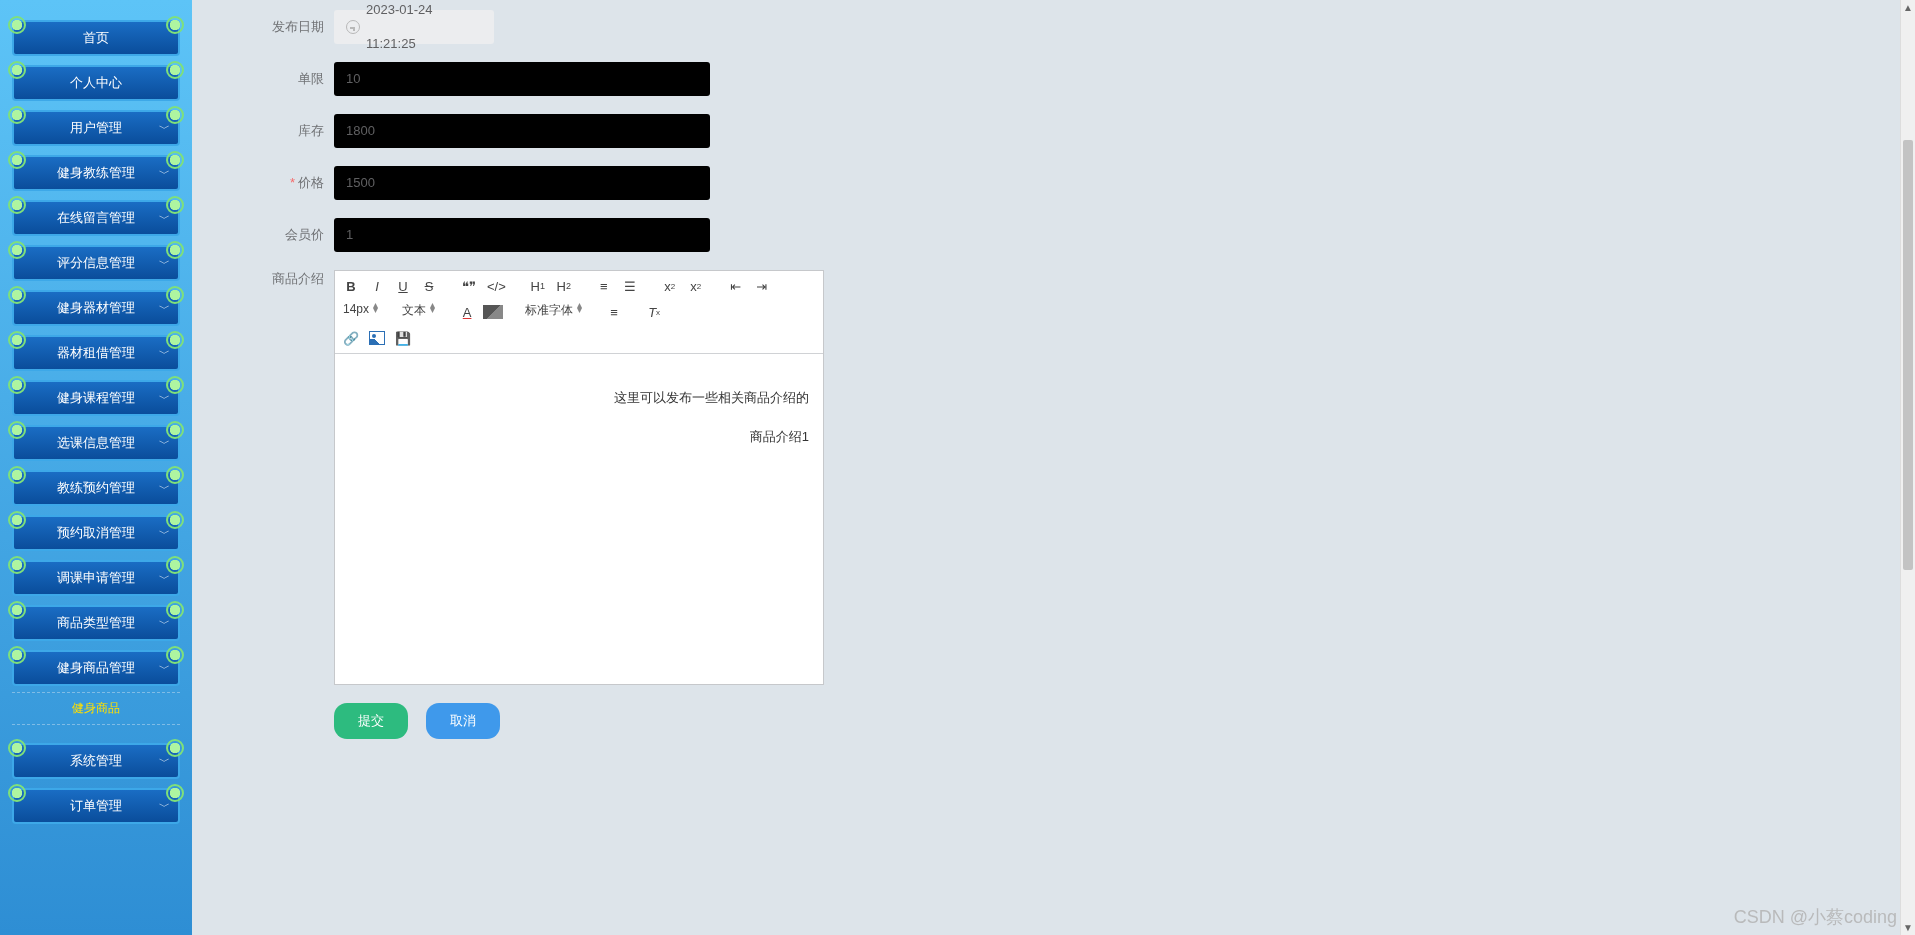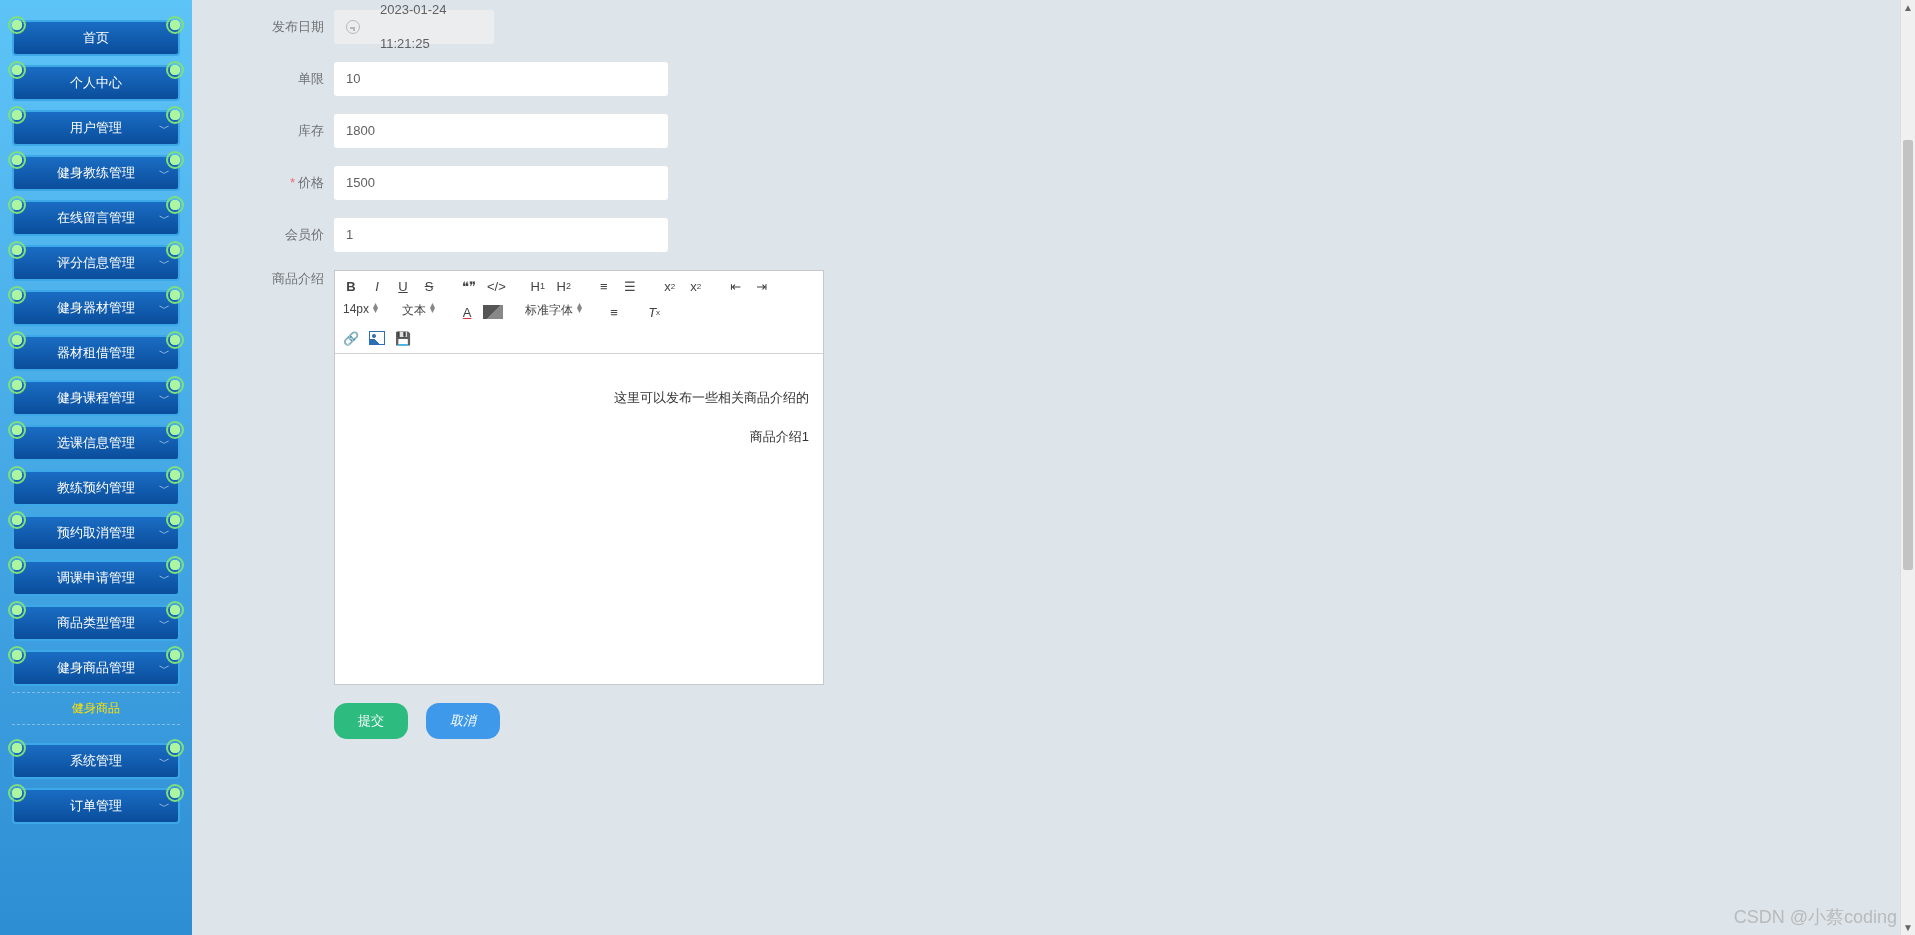--- a/index.html
+++ b/index.html
@@ -56,34 +56,34 @@
 .form-row { display: flex; align-items: center; margin-bottom: 18px; }
 .form-label {
   width: 92px;
   text-align: right;
   color: #707275;
   font-size: 13px;
   margin-right: 10px;
 }
 .form-label .req { color: #f56c6c; margin-right: 3px; }
 .form-input {
-  width: 334px;
+  width: 376px;
   height: 34px;
   line-height: 34px;
   padding: 0 12px;
-  background: #ffffff;
+  background: #000000;
   border: none;
   border-radius: 3px;
   color: #606062;
   font-size: 13px;
 }
 .form-input.readonly {
   width: 160px;
   background: #ecedef;
-  display:flex;align-items:center;gap:20px;
+  display:flex;align-items:center;gap:6px;
 }
 .clock-icon { 
   display:inline-block;width:14px;height:14px;border:1.5px solid #b8b8b8;border-radius:50%;
   position:relative;flex-shrink:0;
 }
 .clock-icon::before,.clock-icon::after{
   content:"";position:absolute;background:#b8b8b8;
   left:50%;top:50%;transform-origin:top left;
 }
 .clock-icon::before{width:1.5px;height:4px;transform:rotate(0deg);}
@@ -143,21 +143,21 @@
 .btn-row { padding-left: 102px; display:flex; gap:18px; }
 .btn {
   padding: 9px 24px;
   border: none;
   border-radius: 13px;
   color: #fff;
   font-size: 13px;
   cursor: pointer;
 }
 .btn-submit { background: #2dbb7f; }
-.btn-cancel { background: #3f99eb; font-style: italic; }
+.btn-cancel { background: #3f99eb; }
 
 
 .watermark {
   position: fixed;
   bottom: 6px;
   right: 18px;
   color: #b3b3b3;
   font-size: 18px;
   opacity: 0.85;
 }

